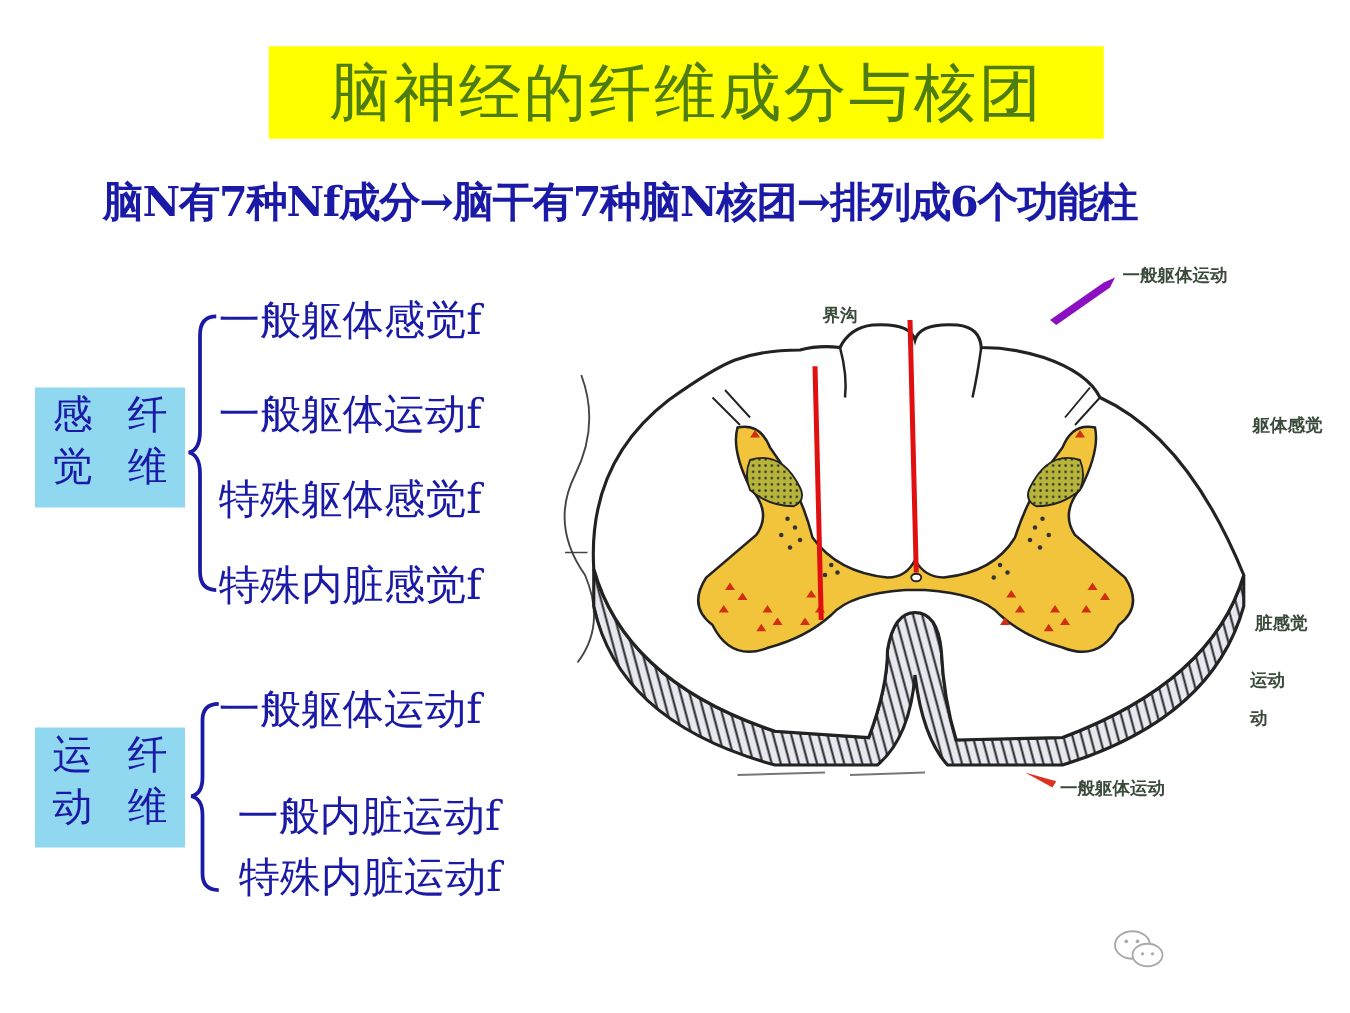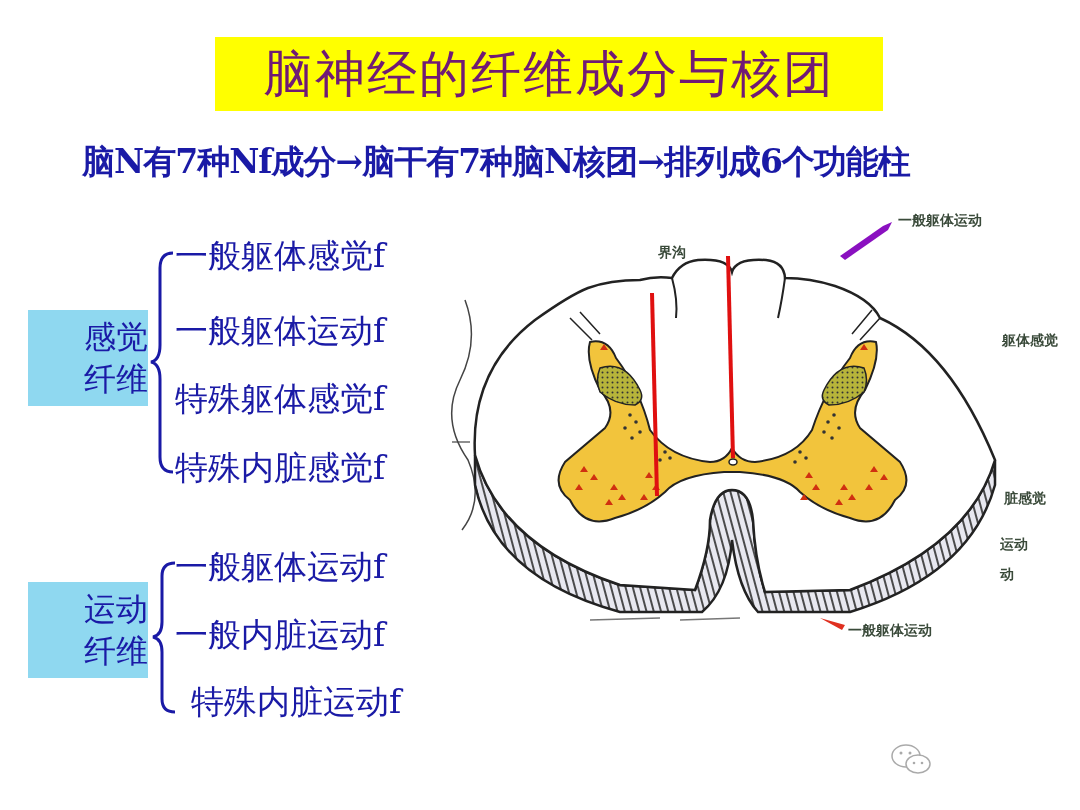--- a/index.html
+++ b/index.html
@@ -5,33 +5,33 @@
   html, body { margin:0; padding:0; }
   body {
     width:1080px; height:810px; background:#ffffff; position:relative; overflow:hidden;
     font-family: "DejaVu Serif", "Liberation Serif", serif;
   }
   .title-box {
     position:absolute; left:215px; top:37px; width:668px; height:74px;
     background:#ffff00; display:flex; align-items:center; justify-content:center;
   }
   .title-box span {
-    color:#701a75; font-size:50px; letter-spacing:2px;
+    color:#4d7c0f; font-size:50px; letter-spacing:2px;
     font-family: Liberation Mono, monospace;
   }
   .subtitle {
     position:absolute; left:82px; top:140px; width:920px; height:50px;
     color:#1a1aa6; font-size:33px; font-weight:bold; white-space:nowrap;
     font-family: "DejaVu Serif", "Liberation Serif", serif;
     letter-spacing:-1px;
   }
   .cat-box {
     position:absolute; background:#8fd8f0; color:#1a1aa6;
     font-size:32px; line-height:42px; text-align:center;
-    display:flex; flex-direction:column; align-items:flex-end; justify-content:center;
+    display:flex; flex-direction:row; align-items:flex-start; justify-content:center;
     font-family: "DejaVu Sans", "Liberation Sans", sans-serif;
   }
   .sensory-box { left:28px; top:310px; width:120px; height:96px; }
   .motor-box { left:28px; top:582px; width:120px; height:96px; }
   .brace { position:absolute; }
   .item {
     position:absolute; left:175px; color:#1a1aa6; font-size:33px; white-space:nowrap;
     font-family: "DejaVu Serif", "Liberation Serif", serif;
   }
   .diagram { position:absolute; left:440px; top:200px; width:640px; height:450px; }
@@ -69,21 +69,21 @@
 <div class="item" style="top:446px;">特殊内脏感觉f</div>
 
 <div class="cat-box motor-box">
   <div>运动</div>
   <div>纤维</div>
 </div>
 <svg class="brace" style="left:150px; top:560px;" width="30" height="155" viewBox="0 0 30 155">
   <path d="M25 3 Q12 3 12 16 L12 62 Q12 75 3 77 Q12 79 12 92 L12 139 Q12 152 25 152" fill="none" stroke="#1a1aa6" stroke-width="3"></path>
 </svg>
 <div class="item" style="top:545px;">一般躯体运动f</div>
-<div class="item" style="top:613px;">一般内脏运动f</div>
+<div class="item" style="top:631px;margin-left:15px;">一般内脏运动f</div>
 <div class="item" style="top:680px;margin-left:16px;">特殊内脏运动f</div>
 
 <div class="diagram">
   <svg width="640" height="450" viewBox="0 0 640 450">
     <defs>
       <pattern id="dots" width="5" height="5" patternUnits="userSpaceOnUse">
         <rect width="5" height="5" fill="#b7b43a"></rect>
         <circle cx="2.5" cy="2.5" r="1" fill="#333"></circle>
       </pattern>
       <pattern id="hatch" width="7" height="10" patternUnits="userSpaceOnUse" patternTransform="rotate(-15)">

